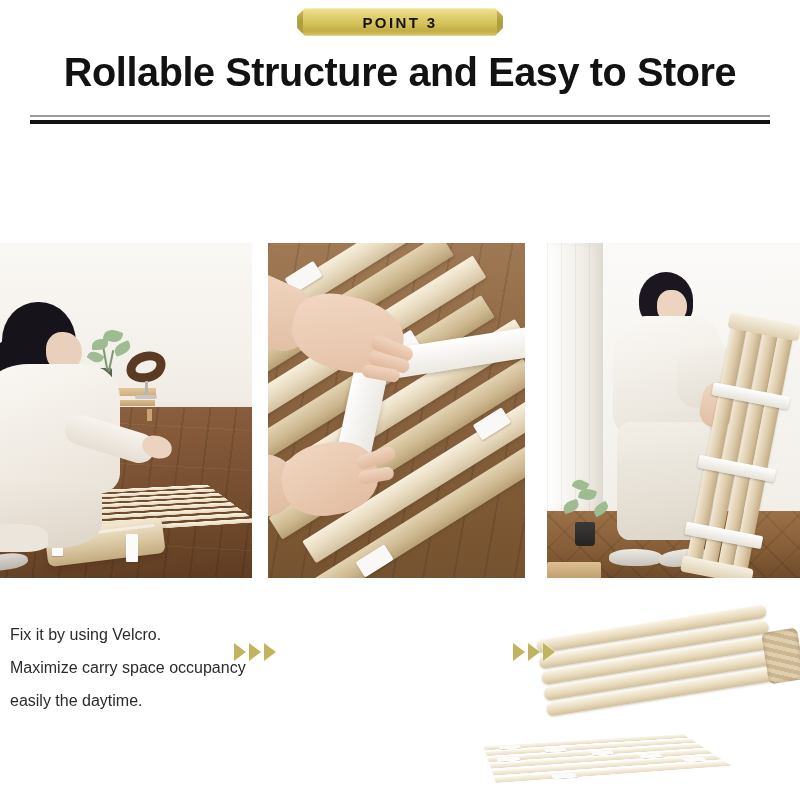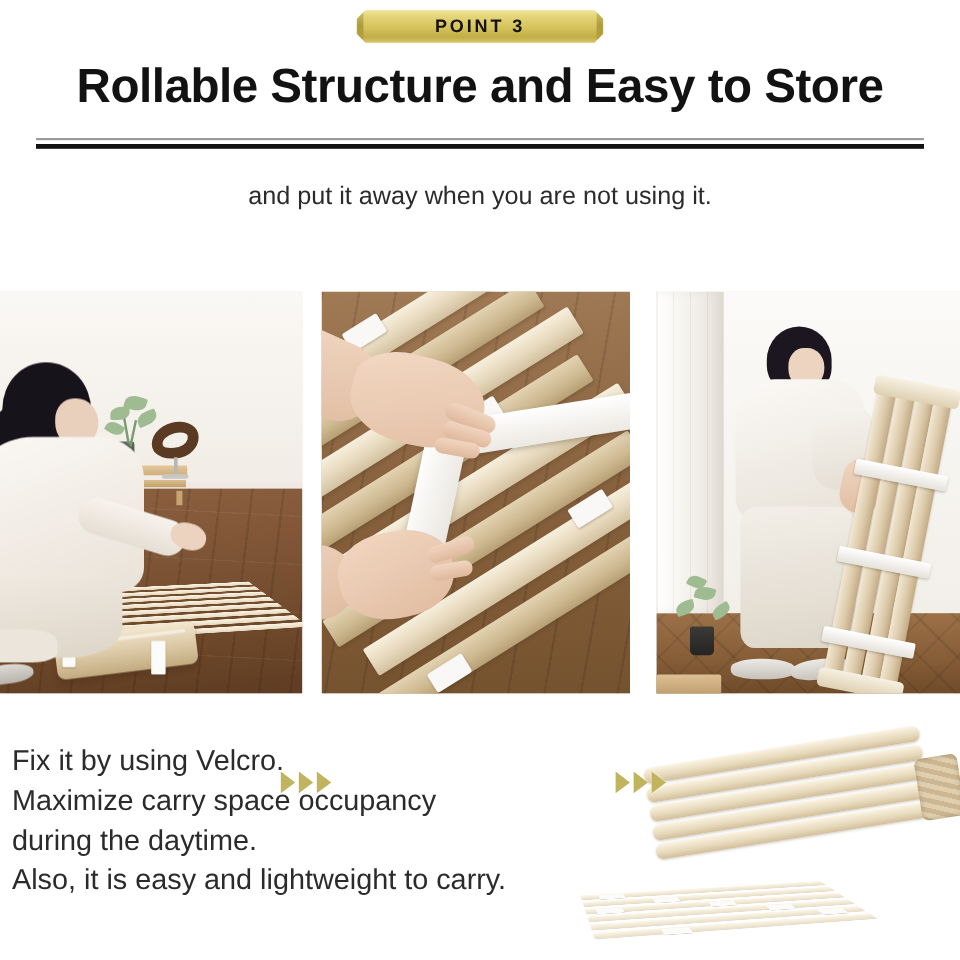--- a/index.html
+++ b/index.html
@@ -241,21 +241,21 @@
 
   
   .arrows{ position:absolute; display:flex; gap:3px; align-items:center; z-index:5; }
   .arrows.a1{ left:234px; top:400px; }
   .arrows.a2{ left:513px; top:400px; }
   .tri{ width:0; height:0; border-top:9px solid transparent; border-bottom:9px solid transparent;
         border-left:12px solid #c0b45f; filter: drop-shadow(0 0 1px rgba(255,255,255,.9)); }
 
   
   .body-text{ position:absolute; left:10px; top:618px; width:470px;
-              font-size:24px; line-height:33px; color:#2b2b2b;
+              font-size:16px; line-height:33px; color:#2b2b2b;
               font-family:"Liberation Sans", sans-serif; }
 
   
   .product{ position:absolute; left:495px; top:606px; width:300px; height:186px; background:#fff; }
   .pr-flat{ position:absolute; left:2px; bottom:6px; width:262px; height:104px;
             transform: perspective(420px) rotateX(62deg) rotate(-9deg); transform-origin:0 100%; }
   .pr-flat .slat{ position:absolute; left:0; width:100%; height:11px;
             background:linear-gradient(180deg,#fdf8ec,#eadfc6);
             box-shadow:0 1px 1px rgba(120,100,70,.25); border-radius:1px; }
   .pr-tab{ position:absolute; width:26px; height:11px; background:#fbfbfa;
@@ -284,21 +284,20 @@
 
   <div class="title">Rollable Structure and Easy to Store</div>
 
   <div class="rules">
     <div class="rule-thin"></div>
     <div class="rule-gap"></div>
     <div class="rule-thick"></div>
   </div>
 
   <div class="subtitle">
-    <div>and put it away when you are not using it.</div>
   </div>
 
   <div class="photos">
 
     <div class="panel p1">
       <div class="wall"></div>
       <div class="floor floor-dark"></div>
       <div class="baseboard" style="bottom:51%;"></div>
 
       <div class="shelf">
@@ -434,22 +433,21 @@
     <div class="arrows a2">
       <div class="tri"></div>
       <div class="tri"></div>
       <div class="tri"></div>
     </div>
   </div>
 
   <div class="body-text">
     <div>Fix it by using Velcro.</div>
     <div>Maximize carry space occupancy</div>
-    <div>during the daytime.</div>
-    <div>Also, it is easy and lightweight to carry.</div>
+    <div>easily the daytime.</div>
   </div>
 
   <div class="product">
     <div class="pr-flat">
       <div class="slat" style="top:0px;"></div>
       <div class="slat" style="top:17px;"></div>
       <div class="slat" style="top:34px;"></div>
       <div class="slat" style="top:51px;"></div>
       <div class="slat" style="top:68px;"></div>
       <div class="slat" style="top:85px;"></div>

